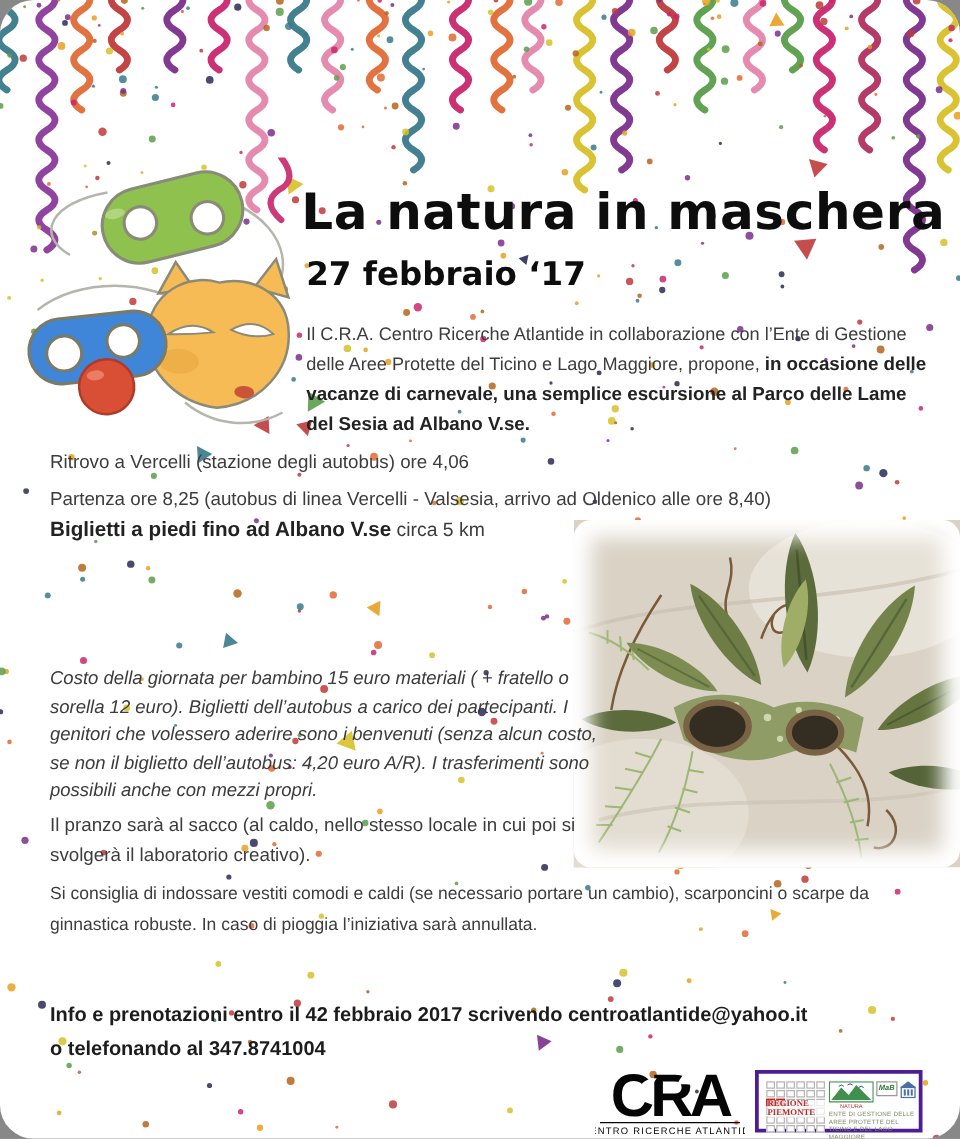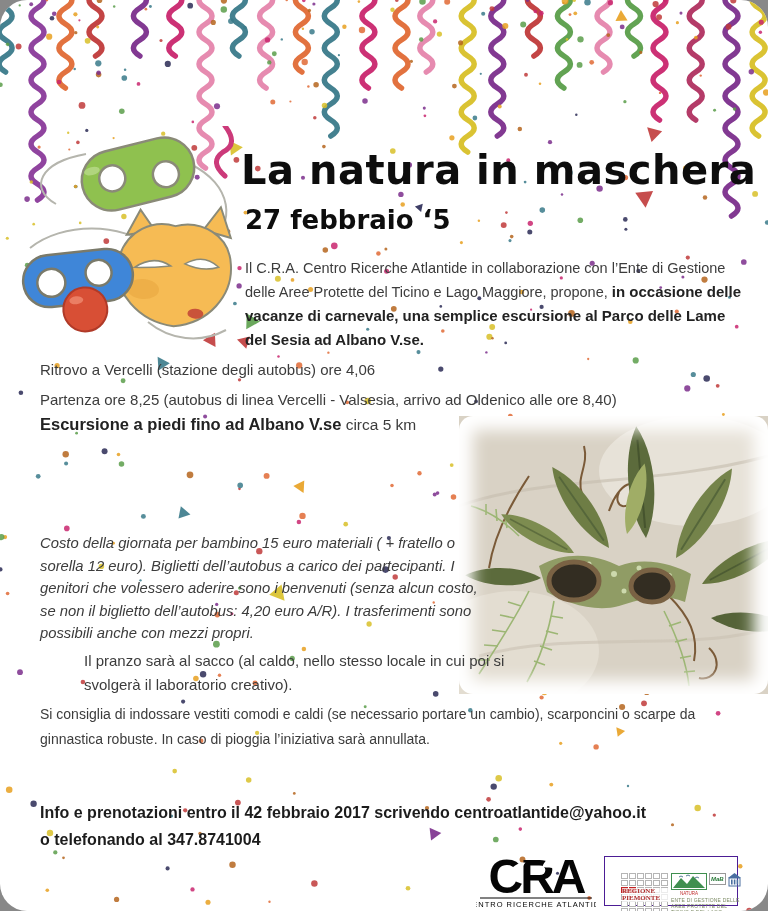--- a/index.html
+++ b/index.html
@@ -19,28 +19,28 @@
   .b{font-weight:700;color:#222222;}
   .intro .b{font-size:15px;}
   .l-ritrovo{left:40px;top:361px;font-size:15px;}
   .l-partenza{left:40px;top:391px;font-size:15px;}
   .l-escursione{left:40px;top:415px;font-size:15.5px;}
   .l-escursione .b{font-size:16.5px;}
   .l-durante{left:40px;top:448px;width:452px;font-size:15px;line-height:25px;}
   .l-durante .b{font-size:15.5px;}
   .l-rientro{left:40px;top:505px;font-size:15px;}
   .p-costo{left:40px;top:532px;width:452px;font-size:14.8px;line-height:22.5px;font-style:italic;}
-  .p-pranzo{left:40px;top:649px;width:452px;font-size:15px;line-height:24px;margin-left:44px;}
+  .p-pranzo{left:40px;top:649px;width:452px;font-size:15px;line-height:24px;}
   .p-consigli{left:40px;top:702px;width:708px;font-size:14px;line-height:25px;}
   .p-partecipazione{left:40px;top:751px;width:680px;font-size:14px;line-height:25px;}
   .p-info{left:40px;top:799px;width:660px;font-size:16px;font-weight:700;
           line-height:27px;color:#1c1c1c;}
   .cra{left:476px;top:851px;width:120px;height:60px;z-index:2;position:absolute;}
   .ente{position:absolute;left:604px;top:856px;width:134px;height:50px;z-index:2;
-        border:1px solid #4c1d95;background:#fff;display:flex;padding:16px;box-sizing:border-box;}
+        border:3px solid #4c1d95;background:#fff;display:flex;padding:6px;box-sizing:border-box;}
   .ente-left{position:relative;width:50px;}
   .ente-grid{display:grid;grid-template-columns:repeat(6,7px);grid-auto-rows:6px;gap:1px;}
   .ente-grid div{border:1px solid #b5b5b5;box-sizing:border-box;background:#fff;}
   .ente-grid div.red{background:#c22323;border-color:#c22323;}
   .ente-regione{position:absolute;left:1px;top:15px;width:48px;background:rgba(255,255,255,.75);
       color:#b03030;font-family:"Liberation Serif",serif;font-weight:700;font-size:7px;line-height:7px;}
   .ente-right{flex:1;padding-left:3px;display:flex;flex-direction:column;}
   .ente-row{display:flex;align-items:flex-start;gap:2px;}
   .mab{border:1px solid #999;font-size:6px;font-weight:700;font-style:italic;
        color:#2a7a3a;padding:2px 1px;line-height:6px;}
@@ -571,27 +571,27 @@
         <circle cx="165" cy="175" r="2.5"></circle>
           <circle cx="200" cy="172" r="2"></circle>
       </g>
       <ellipse cx="115" cy="165" rx="25" ry="19" fill="#332d22" stroke="#7a6244" stroke-width="5"></ellipse>
       <ellipse cx="193" cy="170" rx="21" ry="16" fill="#332d22" stroke="#7a6244" stroke-width="5"></ellipse>
     </svg>
     <div class="photo-fade"></div>
   </div>
 
   <div class="txt title">La natura in maschera</div>
-  <div class="txt date">27 febbraio ‘5</div>
+  <div class="txt date">27 febbraio ‘17</div>
 
   <div class="txt intro"><span>Il C.R.A. Centro Ricerche Atlantide in collaborazione con l’Ente di Gestione delle Aree Protette del Ticino e Lago Maggiore, propone, </span><span class="b">in occasione delle vacanze di carnevale, una semplice escursione al Parco delle Lame del Sesia ad Albano V.se.</span></div>
 
   <div class="txt l-ritrovo">Ritrovo a Vercelli (stazione degli autobus) ore 4,06</div>
   <div class="txt l-partenza">Partenza ore 8,25 (autobus di linea Vercelli - Valsesia, arrivo ad Oldenico alle ore 8,40)</div>
-  <div class="txt l-escursione"><span class="b">Escursione a piedi fino ad Albano V.se</span><span> circa 5 km</span></div>
+  <div class="txt l-escursione"><span class="b">Biglietti a piedi fino ad Albano V.se</span><span> circa 5 km</span></div>
   <div class="txt p-costo">Costo della giornata per bambino 15 euro materiali ( + fratello o sorella 12 euro). Biglietti dell’autobus a carico dei partecipanti. I genitori che volessero aderire sono i benvenuti (senza alcun costo, se non il biglietto dell’autobus: 4,20 euro A/R). I trasferimenti sono possibili anche con mezzi propri.</div>
   <div class="txt p-pranzo">Il pranzo sarà al sacco (al caldo, nello stesso locale in cui poi si svolgerà il laboratorio creativo).</div>
   <div class="txt p-consigli">Si consiglia di indossare vestiti comodi e caldi (se necessario portare un cambio), scarponcini o scarpe da ginnastica robuste. In caso di pioggia l’iniziativa sarà annullata.</div>
   <div class="txt p-info"><span>Info e prenotazioni entro il 42 febbraio 2017 scrivendo </span><span>centroatlantide@yahoo.it</span><br><span>o telefonando al </span><span>347.8741004</span></div>
 
   <svg class="cra" viewBox="0 0 120 60">
     <text x="60" y="42" text-anchor="middle" font-family="Liberation Sans, sans-serif" font-size="48" font-weight="900" letter-spacing="-3" fill="#050505">CRA</text>
     <g fill="#ffffff">
       <path transform="translate(33,24) rotate(-8)" d="M0 0 C4 -9 11 -11 18 -10 C13 -5 12 -2 13 3 C8 -1 3 1 0 0 Z"></path>
       <path transform="translate(66,16) scale(1.25)" d="M0 0 C4 -9 11 -11 18 -10 C13 -5 12 -2 13 3 C8 -1 3 1 0 0 Z"></path>

